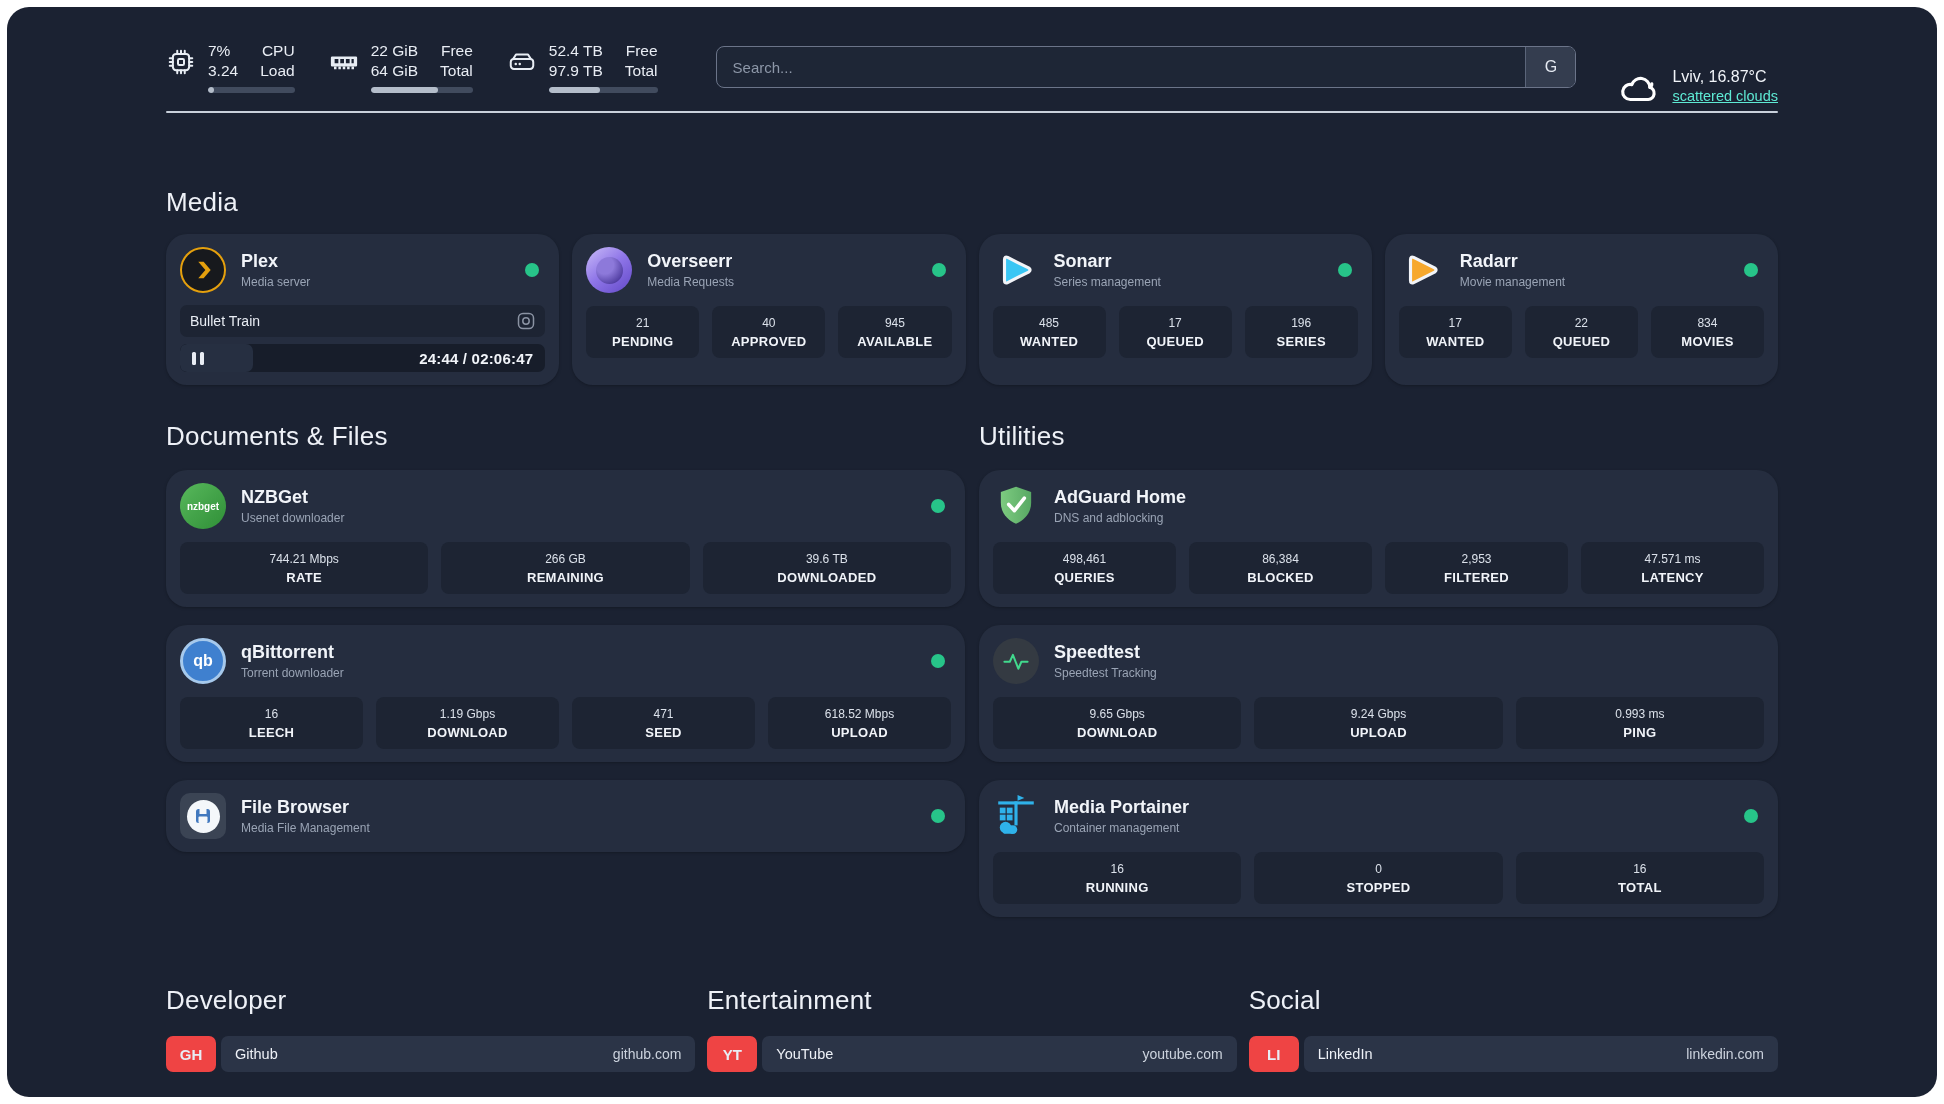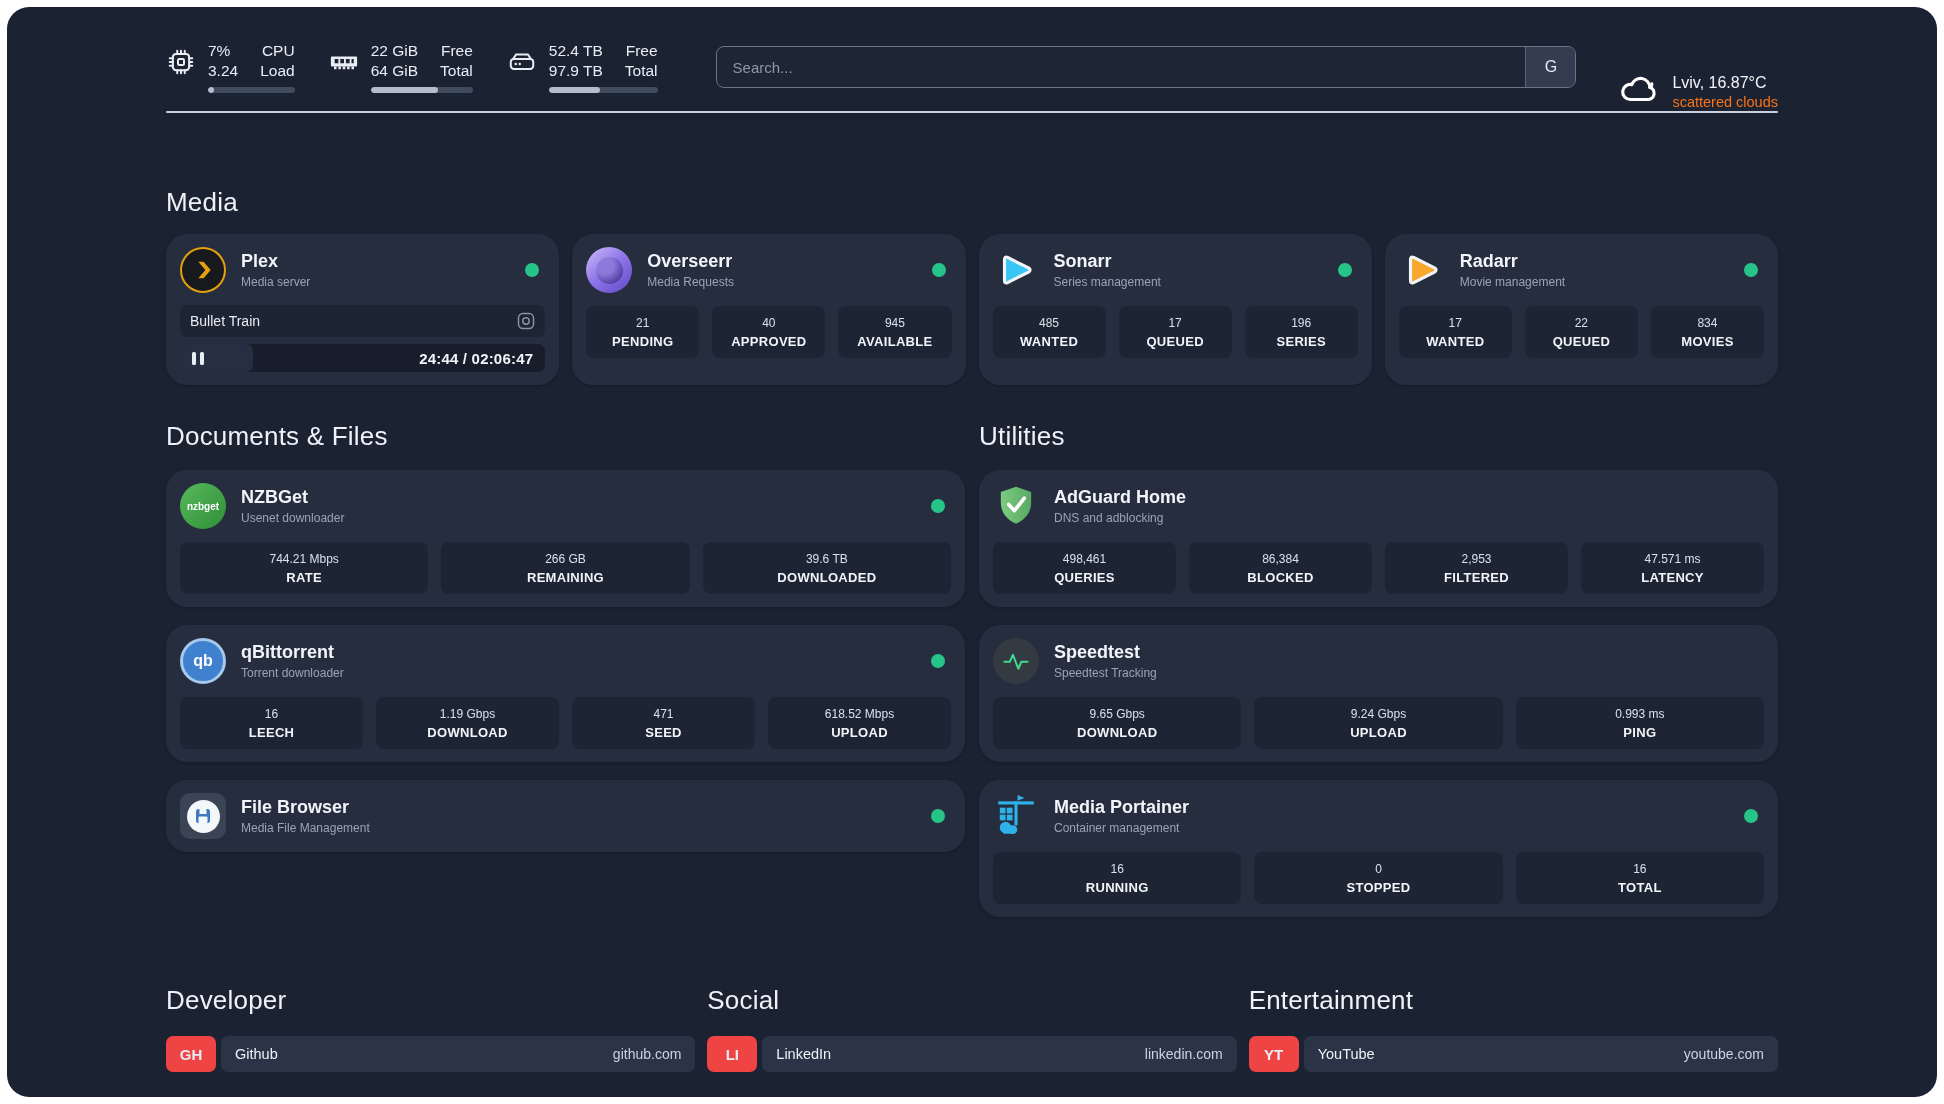--- a/index.html
+++ b/index.html
@@ -30,25 +30,25 @@
   }
   .search-input{
     flex:1;background:transparent;border:none;outline:none;color:#e9edf4;
     font-size:15px;padding:0 16px;font-family:"Liberation Sans",sans-serif;
   }
   .search-input::placeholder{color:#8d97a8;}
   .search-engine{
     width:50px;border:none;border-left:1.5px solid #5b657a;background:#343d4f;
     color:#e4e9f1;font-size:16px;cursor:pointer;font-family:"Liberation Sans",sans-serif;
   }
-  .weather{display:flex;align-items:flex-end;gap:12px;margin-top:44px;}
+  .weather{display:flex;align-items:flex-start;gap:12px;margin-top:44px;}
   .weather-icon{width:42px;height:42px;color:#ffffff;}
   .weather-icon svg{width:42px;height:42px;display:block;}
   .weather-loc{font-size:16px;color:#f1f4f9;}
-  .weather-cond{font-size:14.5px;color:#f97316;margin-top:2px;}
+  .weather-cond{font-size:14.5px;color:#5eead4;margin-top:2px;text-decoration:underline;}
 
   .divider{height:2px;background:#c9d0db;border-radius:1px;margin-top:18px;}
 
   
   .section-title{font-size:26px;font-weight:500;color:#eef1f7;letter-spacing:.2px;}
   .media-title{margin-top:74px;}
   .cards-4{display:grid;grid-template-columns:repeat(4,1fr);gap:13px;margin-top:16px;}
   .columns{display:grid;grid-template-columns:1fr 1fr;gap:14px;margin-top:36px;}
   .col-stack{display:flex;flex-direction:column;}
   .col-stack .card{margin-top:18px;}
@@ -545,42 +545,42 @@
             <span class="bm-main">
               <span class="bm-name">Github</span>
               <span class="bm-url">github.com</span>
             </span>
           </a>
 
         </div>
       </div>
 
       <div>
+        <div class="section-title">Entertainment</div>
+        <div class="bm-rows">
+          <a class="bm-row">
+            <span class="bm-abbr">YT</span>
+            <span class="bm-main">
+              <span class="bm-name">YouTube</span>
+              <span class="bm-url">youtube.com</span>
+            </span>
+          </a>
+
+        </div>
+      </div>
+
+      <div>
         <div class="section-title">Social</div>
         <div class="bm-rows">
           <a class="bm-row">
             <span class="bm-abbr">LI</span>
             <span class="bm-main">
               <span class="bm-name">LinkedIn</span>
               <span class="bm-url">linkedin.com</span>
             </span>
           </a>
 
         </div>
       </div>
-
-      <div>
-        <div class="section-title">Entertainment</div>
-        <div class="bm-rows">
-          <a class="bm-row">
-            <span class="bm-abbr">YT</span>
-            <span class="bm-main">
-              <span class="bm-name">YouTube</span>
-              <span class="bm-url">youtube.com</span>
-            </span>
-          </a>
-
-        </div>
-      </div>
     </div>
 
   </div>
 </div>
 
 </body></html>

